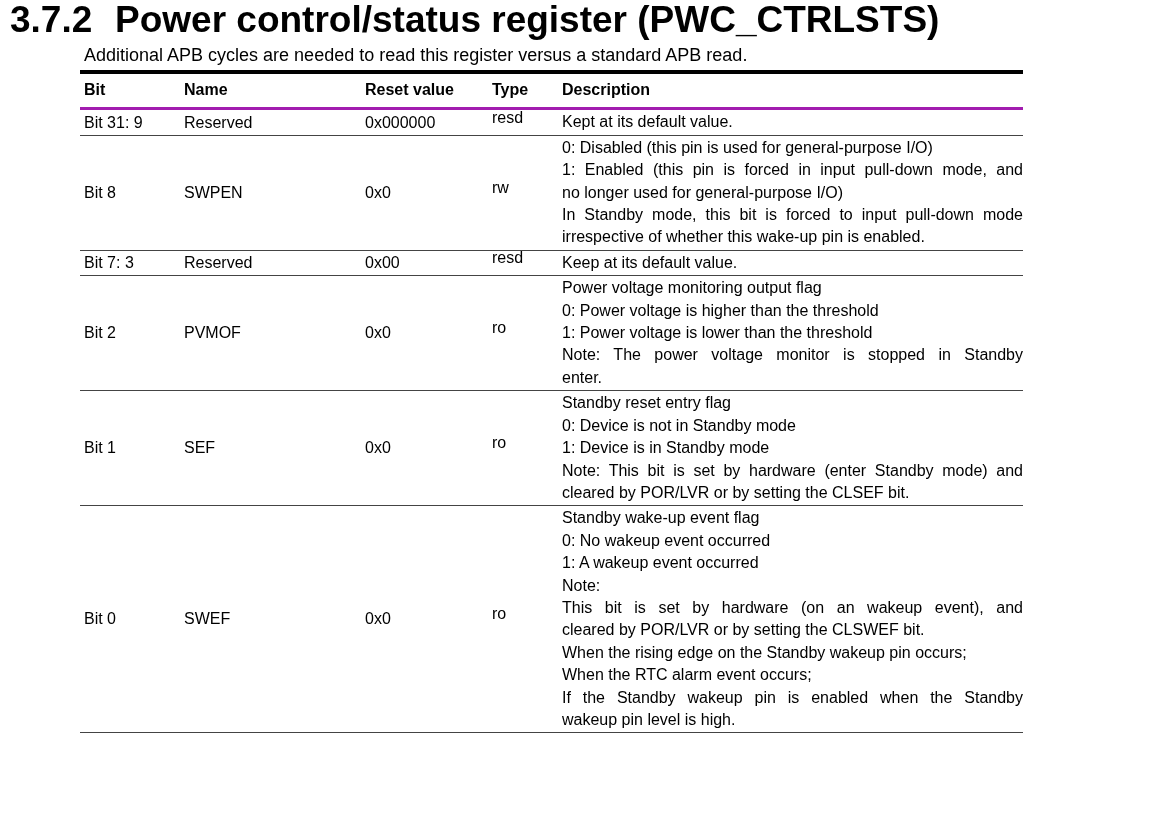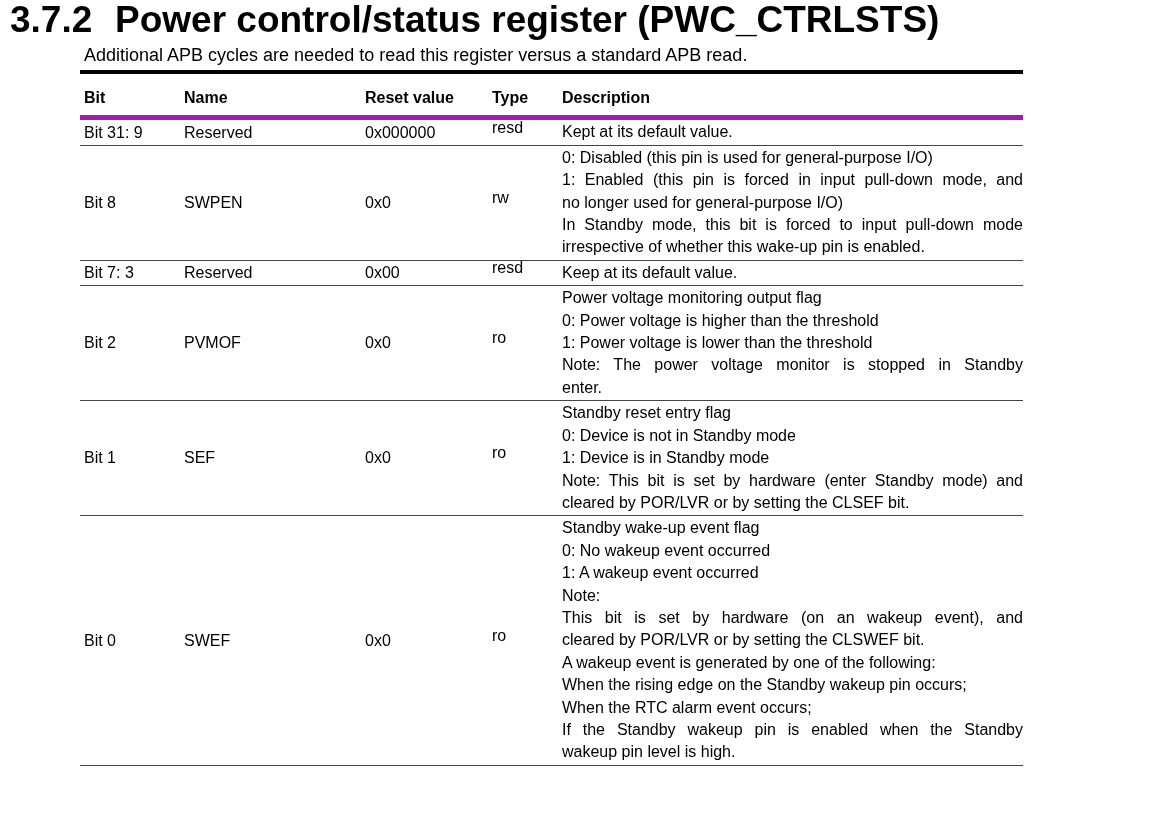--- a/index.html
+++ b/index.html
@@ -16,22 +16,22 @@
   .intro{
     position:absolute;left:84px;top:44px;margin:0;
     font-size:18px;line-height:22px;white-space:nowrap;
   }
   .regtable{
     position:absolute;left:80px;top:70px;width:943px;
     border-top:4px solid #000;font-size:16px;
   }
   .trow{display:flex;border-bottom:1px solid #444;align-items:center;}
   .thead{
-    display:flex;border-bottom:5px solid #a21caf;
-    padding:12px 0 5px 0;font-weight:bold;align-items:center;
+    display:flex;border-bottom:3px solid #a21caf;
+    padding:4px 0 5px 0;font-weight:bold;align-items:center;
   }
   .c{box-sizing:border-box;flex:0 0 auto;}
   .c-bit{width:104px;padding-left:4px;}
   .c-name{width:181px;}
   .c-reset{width:127px;}
   .c-type{width:70px;position:relative;top:-5px;}
   .thead .c-type{top:0;}
   .c-desc{width:461px;line-height:22.4px;padding:1px 0 1px 0;}
   .dline{white-space:nowrap;}
   .dline.j{white-space:normal;text-align:justify;text-align-last:justify;}
@@ -117,21 +117,20 @@
         <div class="c c-name">SWEF</div>
         <div class="c c-reset">0x0</div>
         <div class="c c-type">ro</div>
         <div class="c c-desc">
           <div class="dline">Standby wake-up event flag</div>
           <div class="dline">0: No wakeup event occurred</div>
           <div class="dline">1: A wakeup event occurred</div>
           <div class="dline">Note:</div>
           <div class="dline j">This bit is set by hardware (on an wakeup event), and</div>
           <div class="dline">cleared by POR/LVR or by setting the CLSWEF bit.</div>
-          <div class="dline">A wakeup event is generated by one of the following:</div>
           <div class="dline">When the rising edge on the Standby wakeup pin occurs;</div>
           <div class="dline">When the RTC alarm event occurs;</div>
           <div class="dline j">If the Standby wakeup pin is enabled when the Standby</div>
           <div class="dline">wakeup pin level is high.</div>
         </div>
       </div>
     </div>
 </div>
 
 </body></html>

